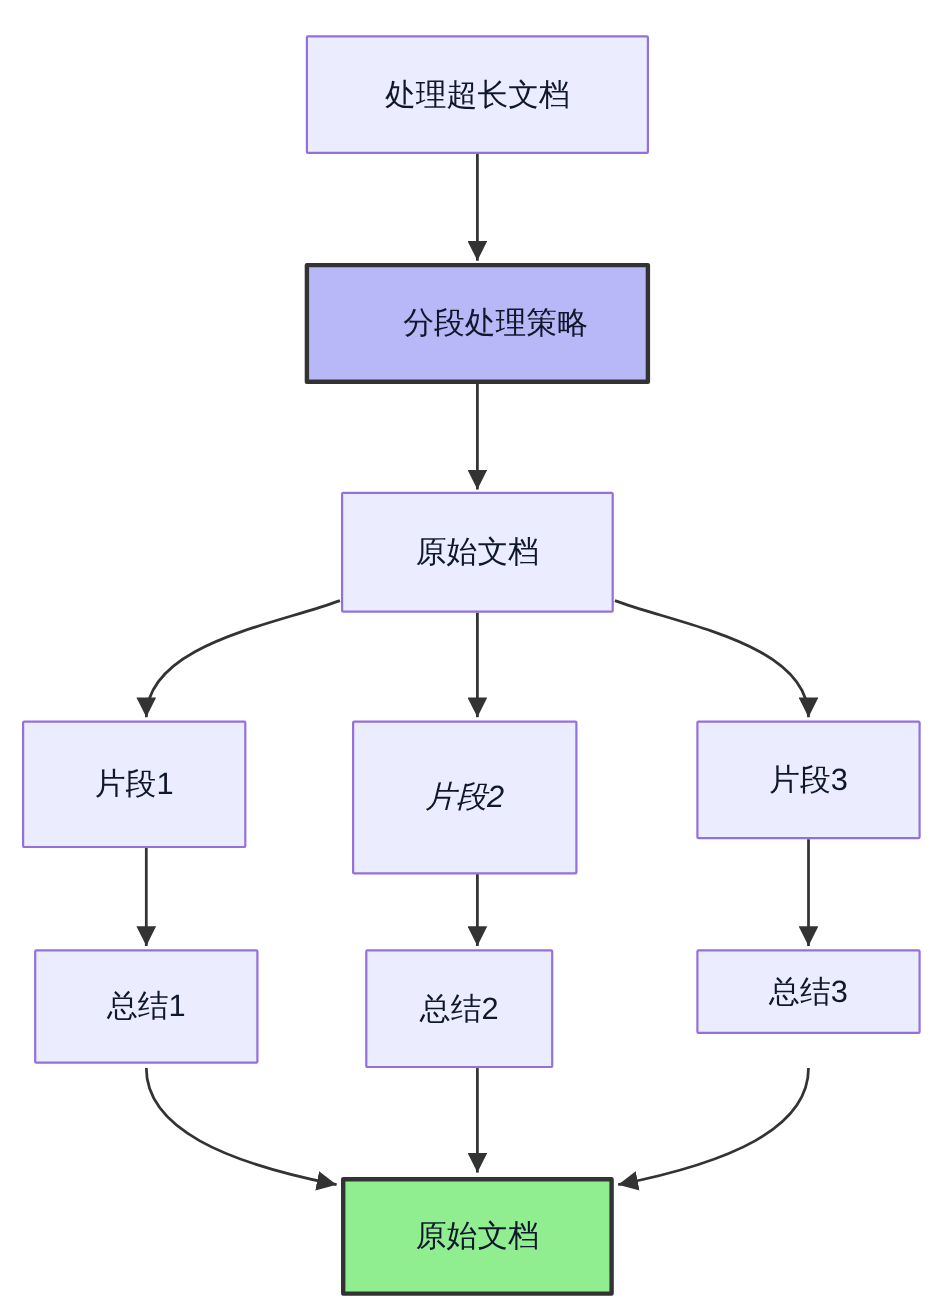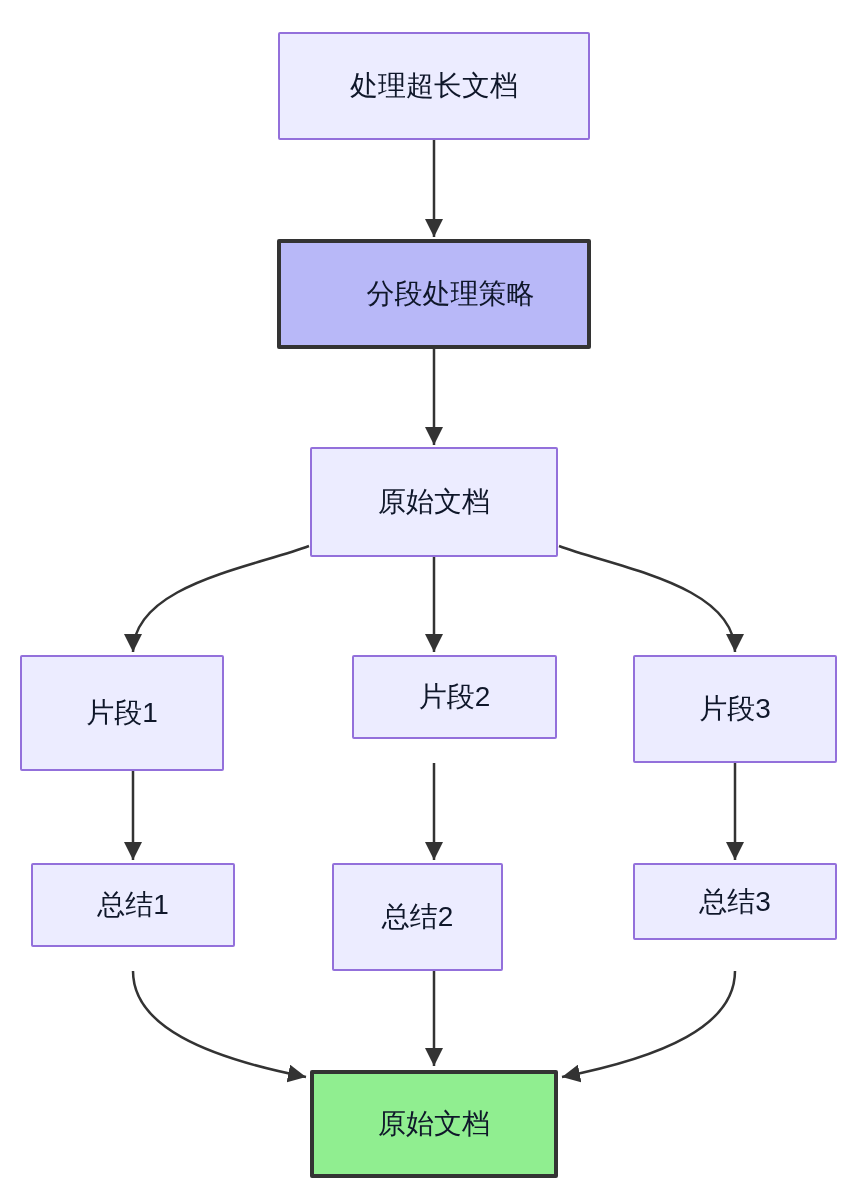--- a/index.html
+++ b/index.html
@@ -50,23 +50,23 @@
   }
   .node.success {
     background: #90EE90;
     border: 4px solid #333333;
   }
   
   #node-a  { left: 278px; top: 32px;   width: 312px; height: 108px; }
   #node-b  { left: 277px; top: 239px;  width: 314px; height: 110px; padding-left: 33px; }
   #node-c  { left: 310px; top: 447px;  width: 248px; height: 110px; }
   #node-d1 { left: 20px;  top: 655px;  width: 204px; height: 116px; }
-  #node-d2 { left: 352px; top: 655px;  width: 205px; height: 84px; }
+  #node-d2 { left: 320px; top: 655px;  width: 205px; height: 140px; font-style: italic; }
   #node-d3 { left: 633px; top: 655px;  width: 204px; height: 108px; }
-  #node-e1 { left: 31px;  top: 863px;  width: 204px; height: 84px; }
+  #node-e1 { left: 31px;  top: 863px;  width: 204px; height: 104px; }
   #node-e2 { left: 332px; top: 863px;  width: 171px; height: 108px; }
   #node-e3 { left: 633px; top: 863px;  width: 204px; height: 77px; }
   #node-f  { left: 310px; top: 1070px; width: 248px; height: 108px; }
 </style>
 </head>
 <body>
 
 <div class="canvas">
 
   <svg class="edge-layer" width="852" height="1196" viewBox="0 0 852 1196" xmlns="http://www.w3.org/2000/svg">

